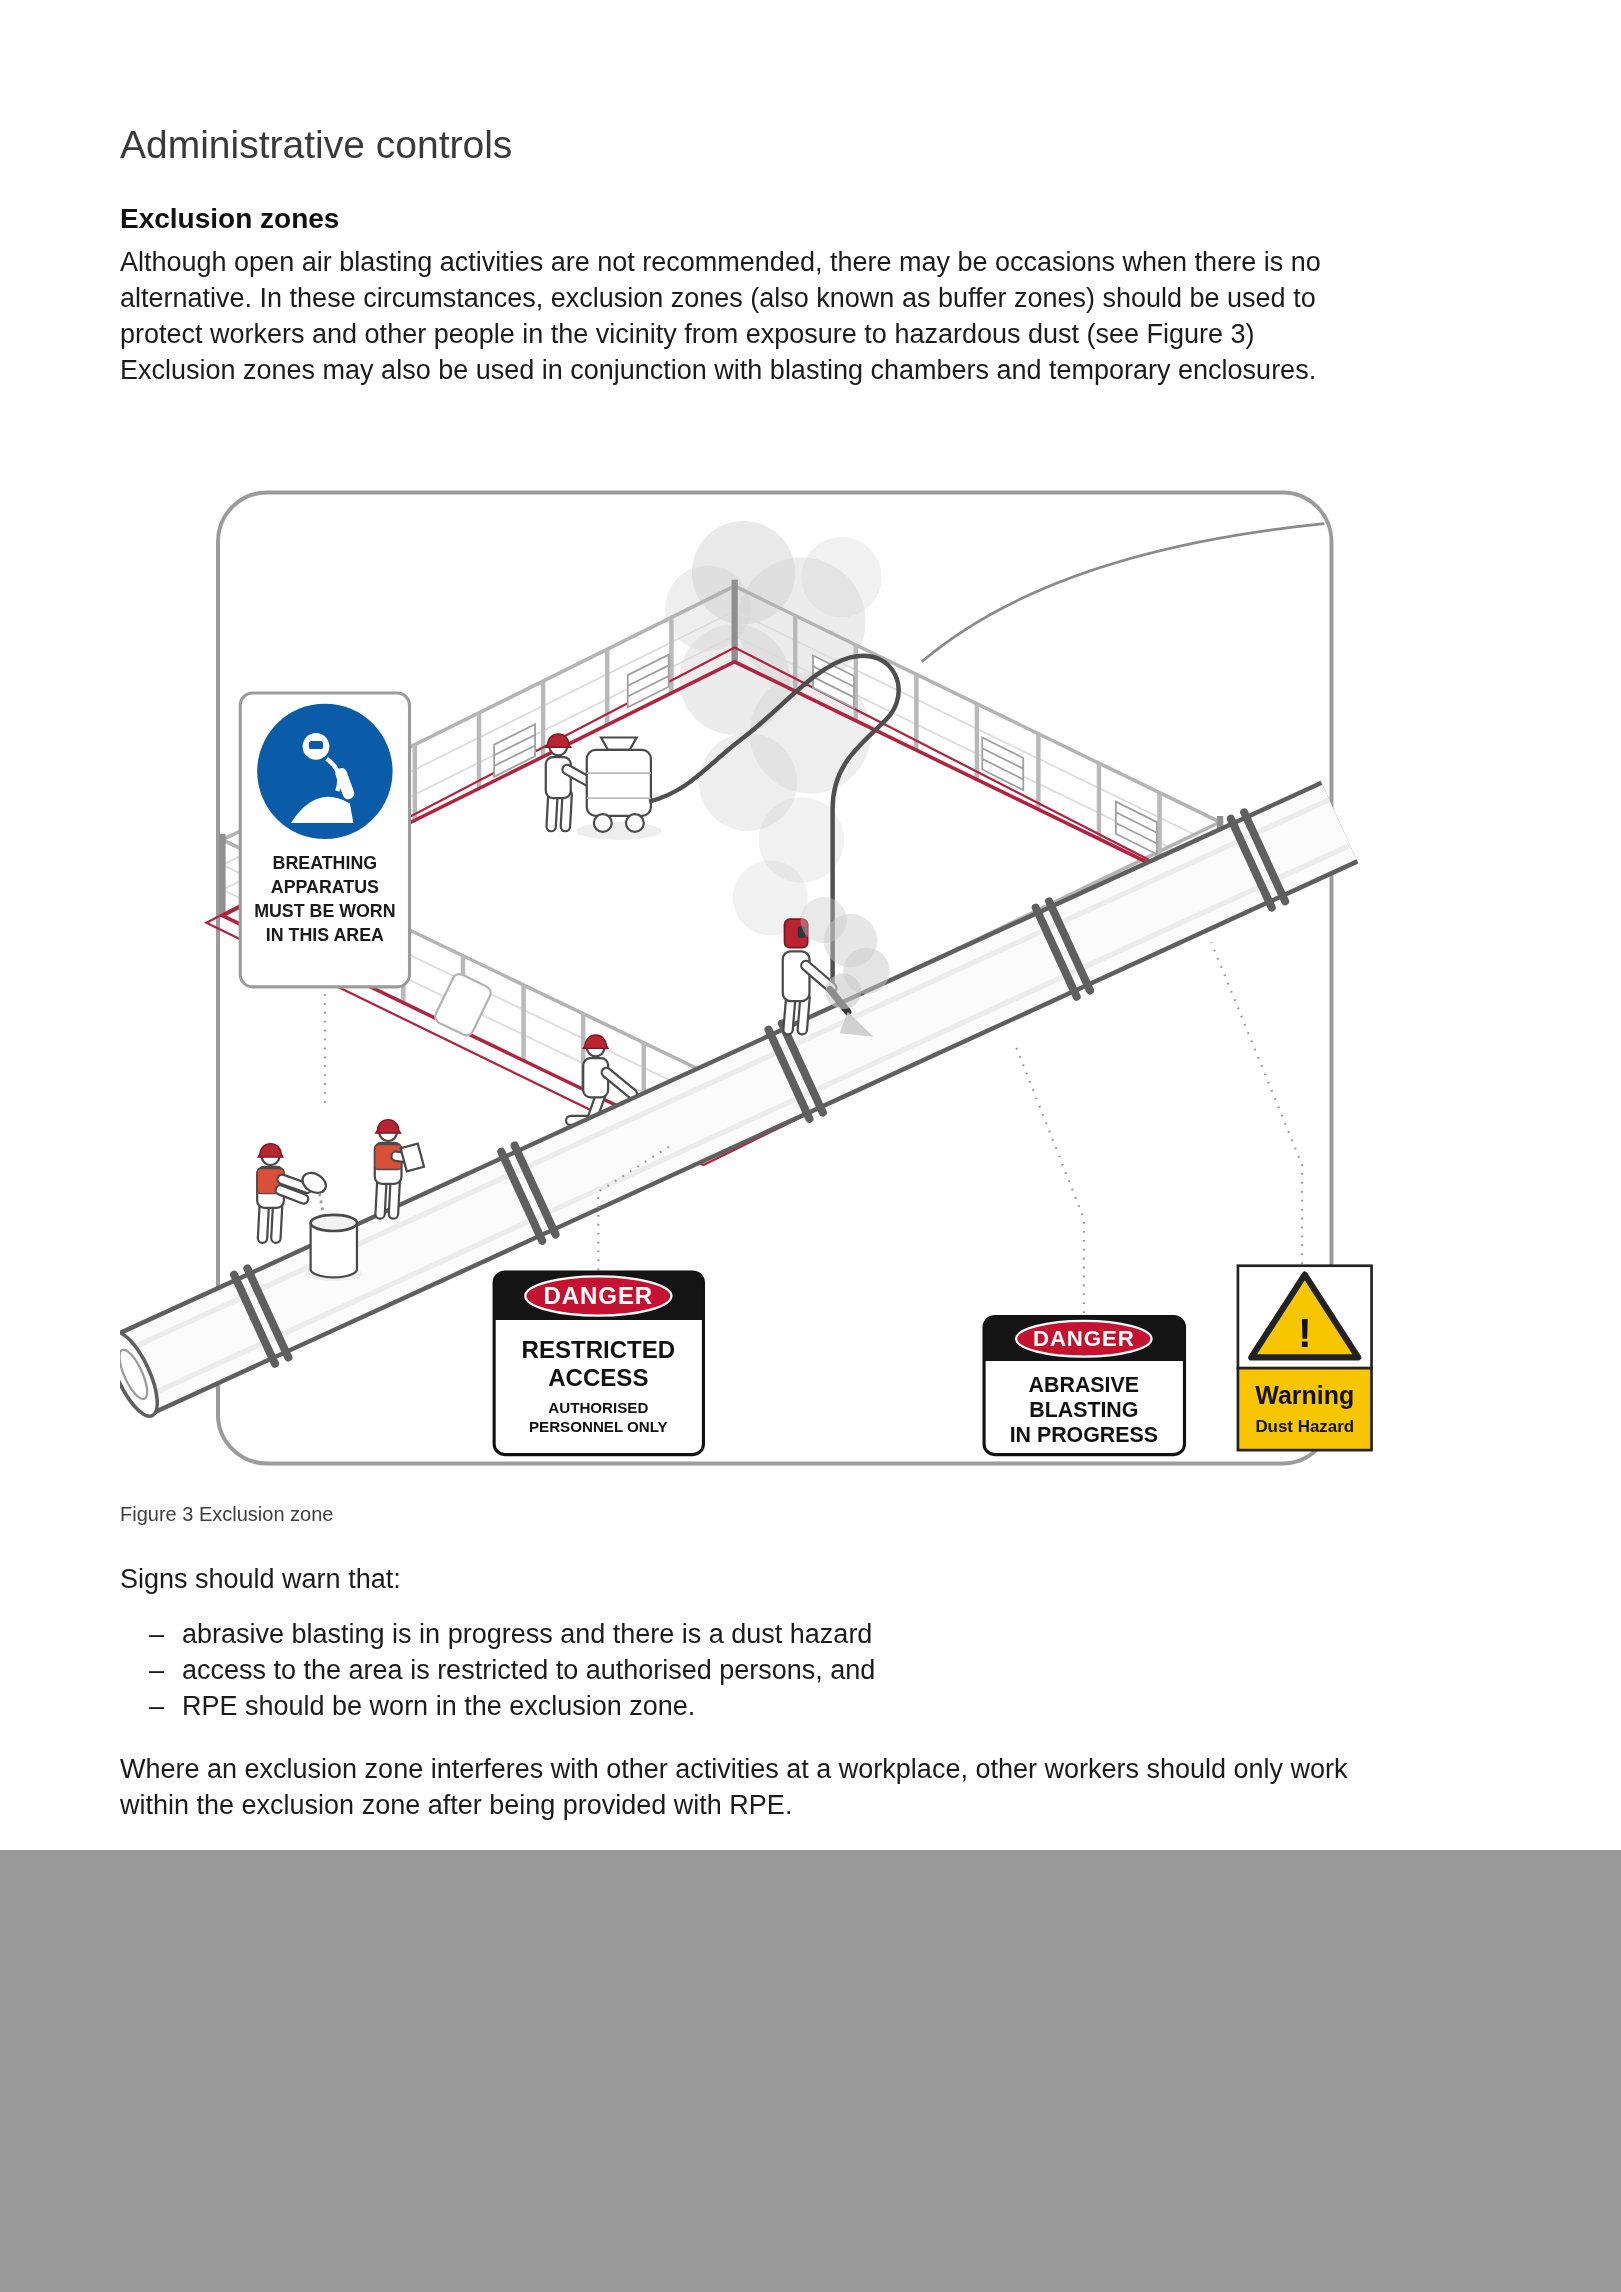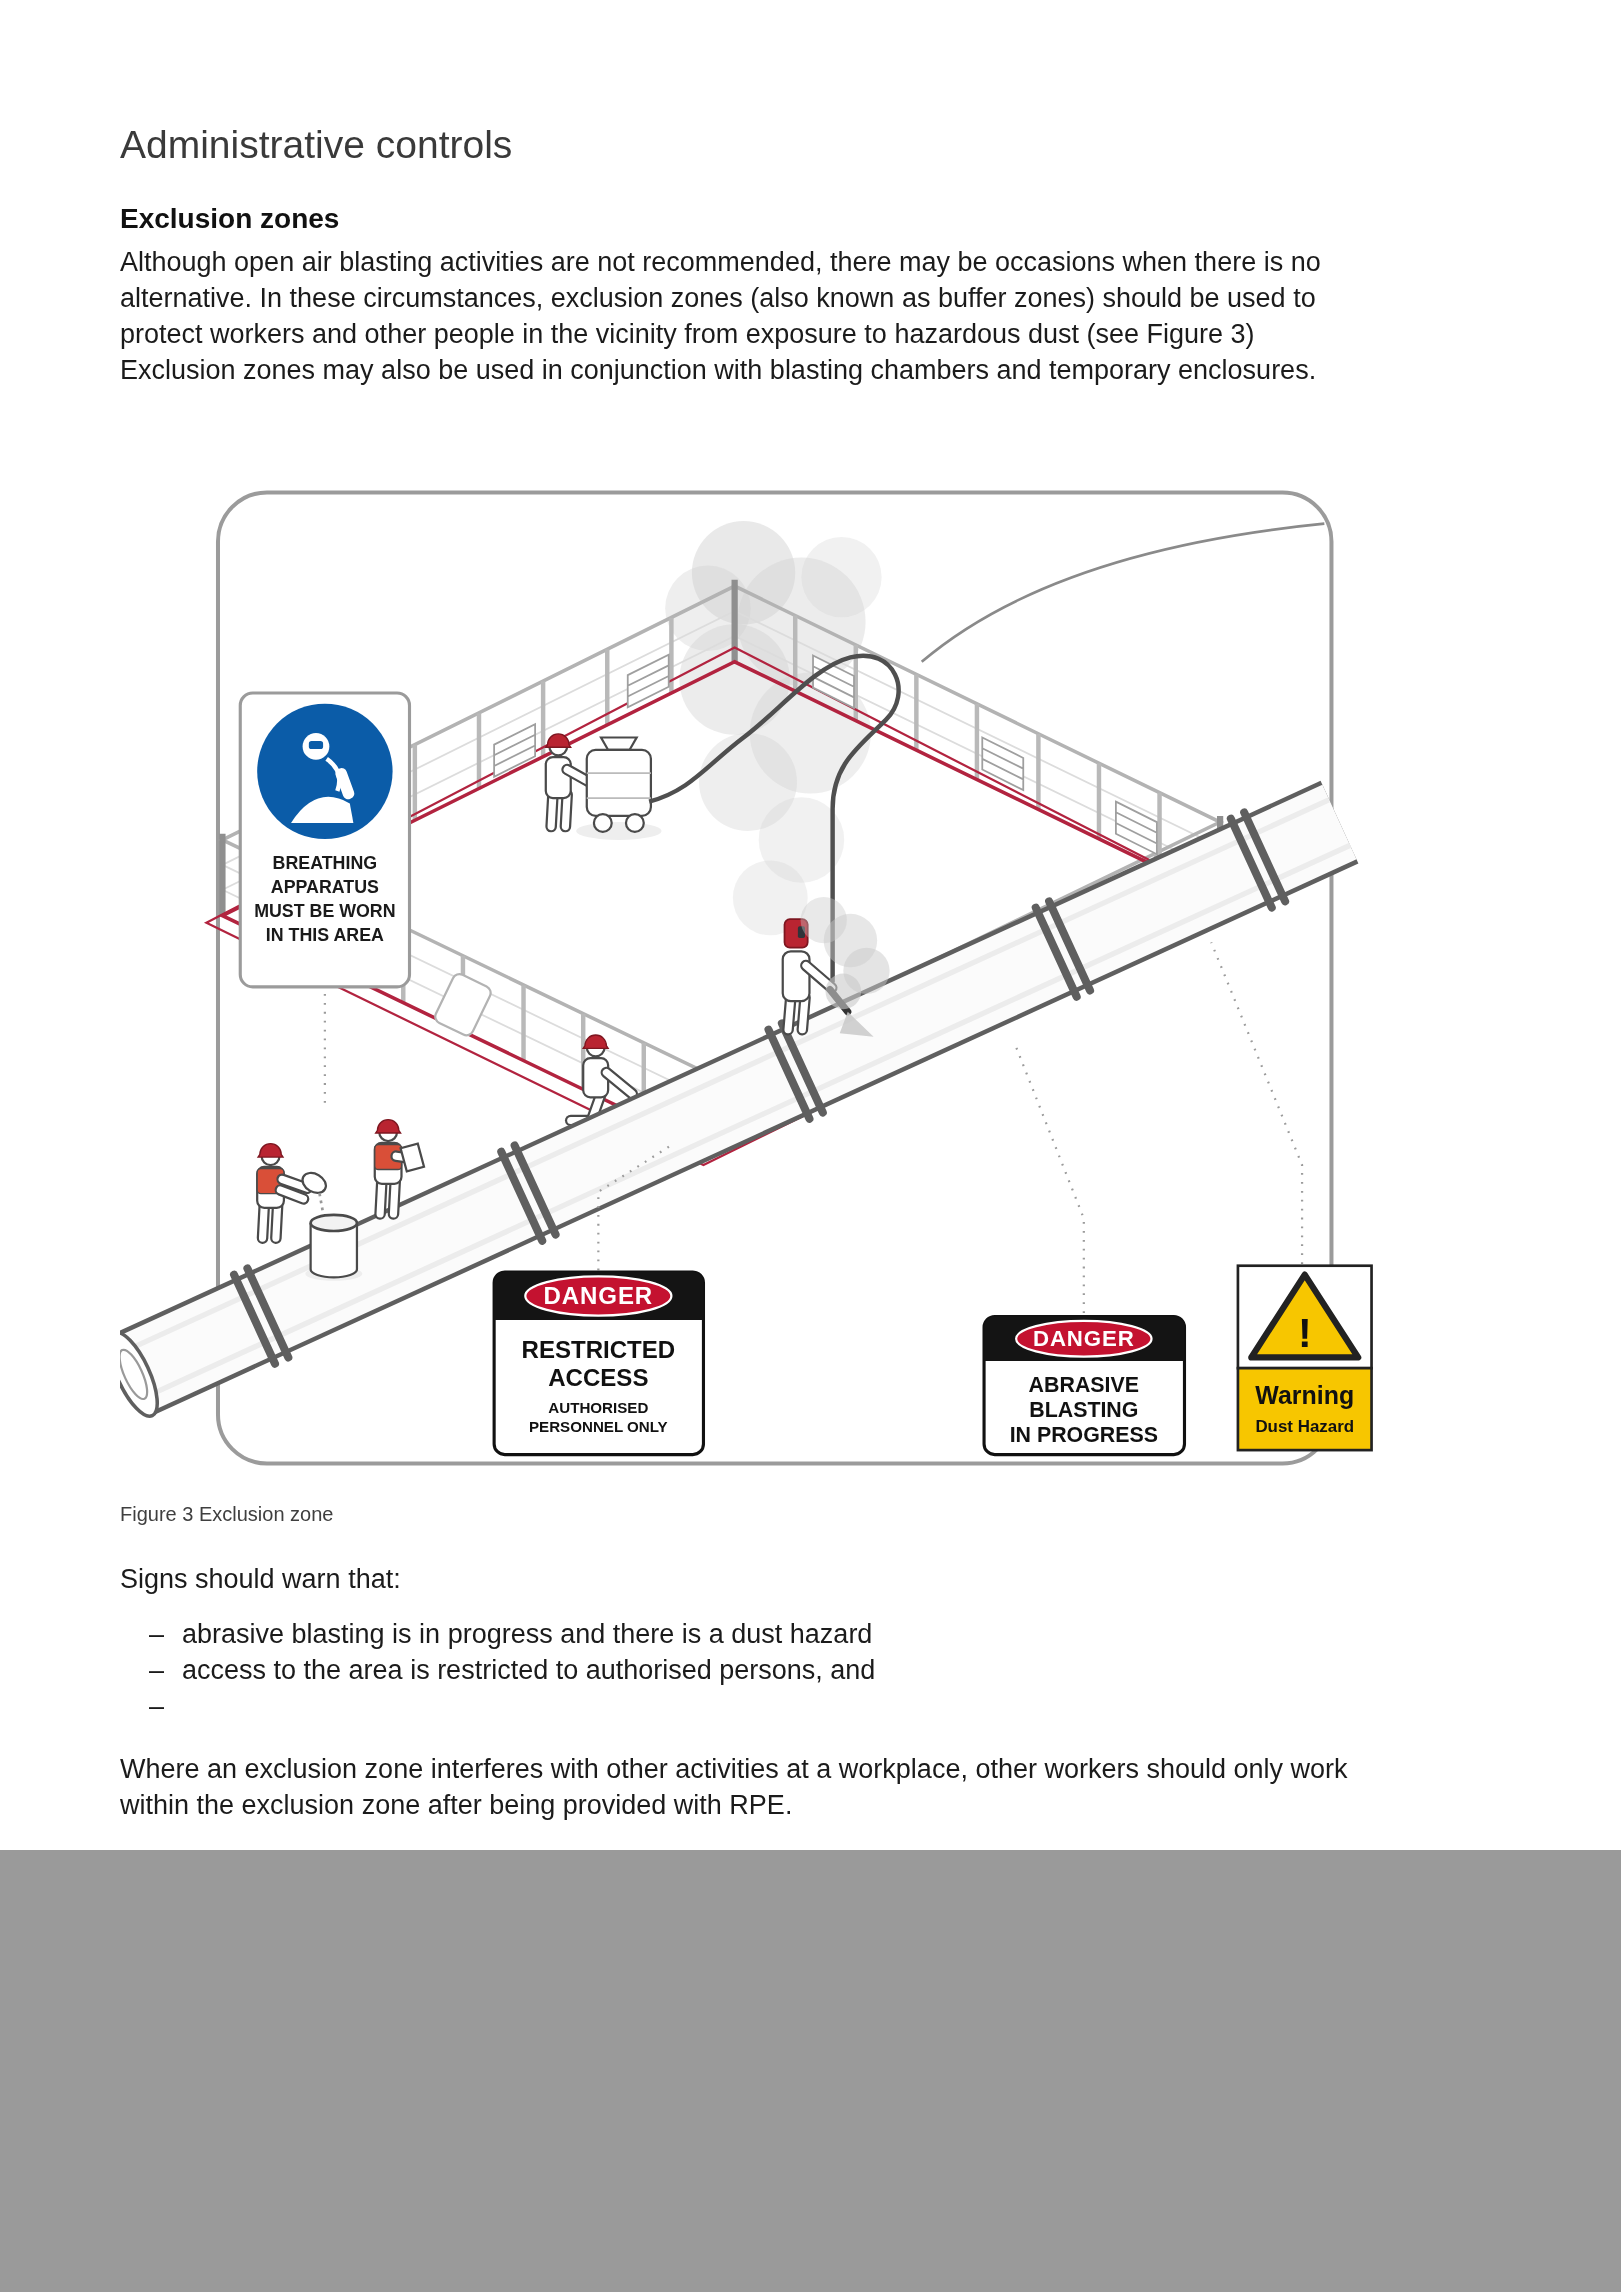--- a/index.html
+++ b/index.html
@@ -252,20 +252,21 @@
       <li>
         <span class="dash">–</span>
         <span>abrasive blasting is in progress and there is a dust hazard</span>
       </li>
       <li>
         <span class="dash">–</span>
         <span>access to the area is restricted to authorised persons, and</span>
       </li>
       <li>
         <span class="dash">–</span>
+        <span>RPE should be worn in the exclusion zone.</span>
       </li>
     </ul>
 
     <p class="body">Where an exclusion zone interferes with other activities at a workplace, other workers should only work within the exclusion zone after being provided with RPE.</p>
   </div>
 
   <div class="watermark">SEATRACKER.RU</div>
   <svg class="sun-logo" width="174" height="168" viewBox="-100 -100 200 200">
     <defs>
         <polygon id="ray" points="0,-97 -11,-50 11,-50" fill="#5aa6d2"></polygon>

